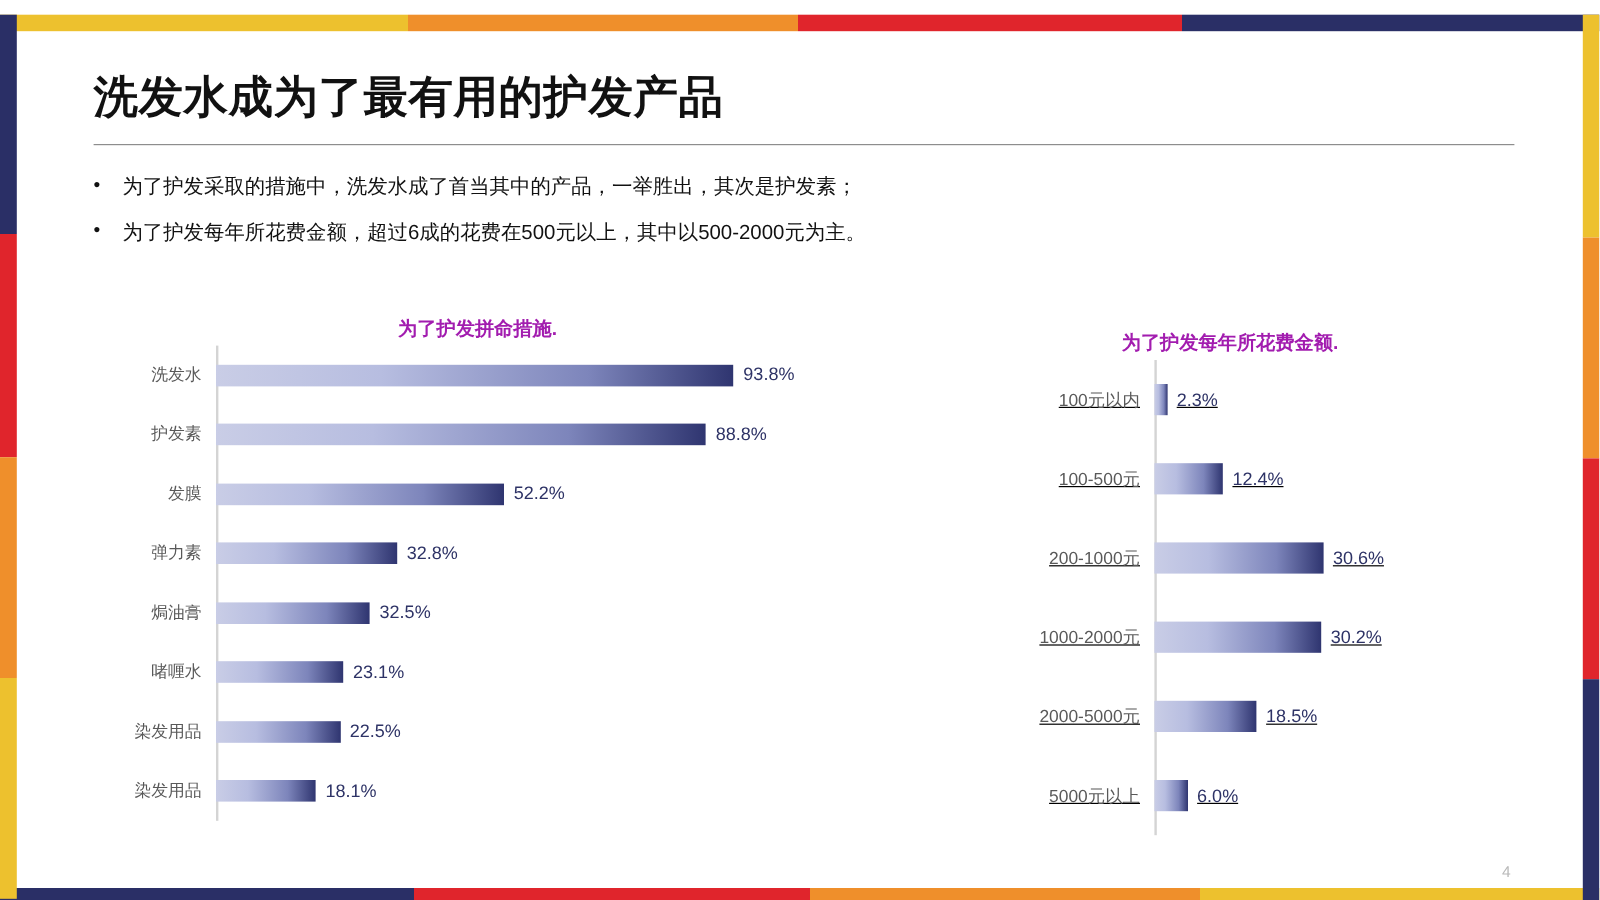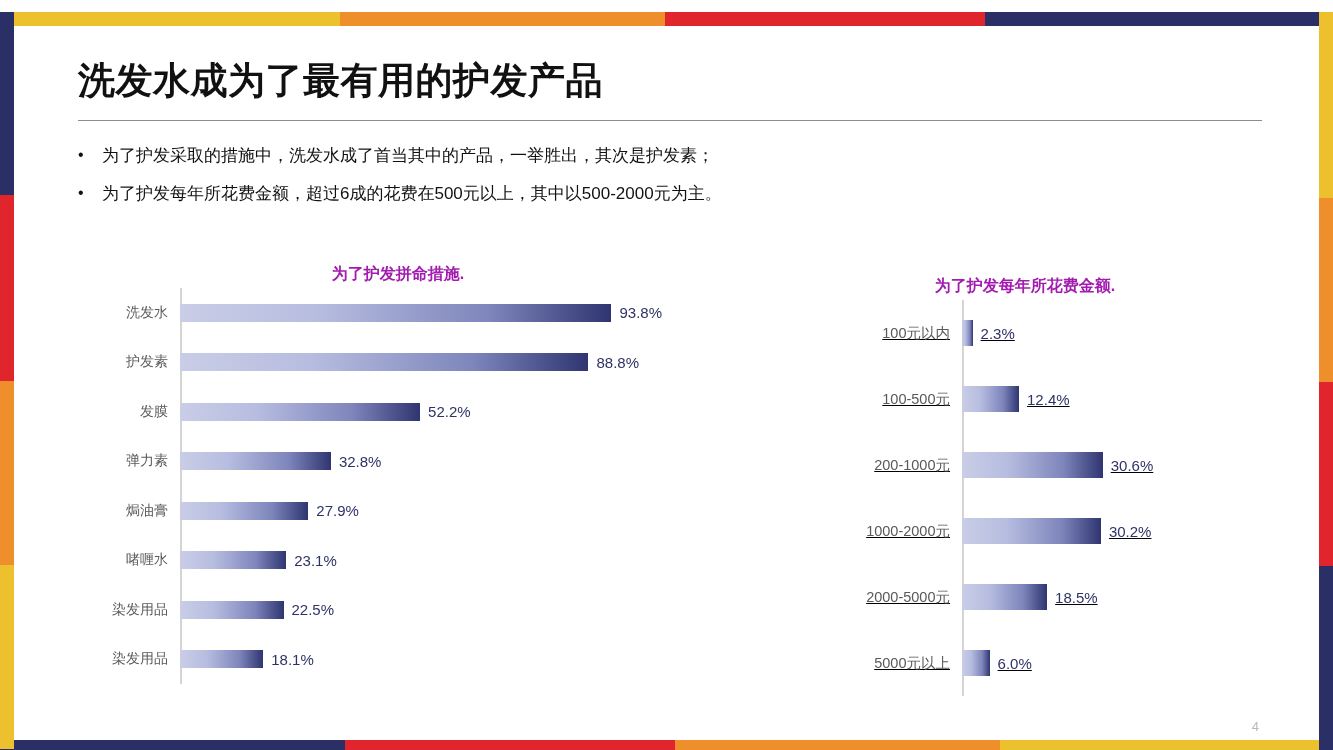--- a/index.html
+++ b/index.html
@@ -217,21 +217,21 @@
             <div class="cat-label">弹力素</div>
             <div class="bar-wrap">
               <div class="bar" style="width: 150.88px;"></div>
               <div class="val-label">32.8%</div>
             </div>
           </div>
           <div class="row">
             <div class="cat-label">焗油膏</div>
             <div class="bar-wrap">
               <div class="bar" style="width: 128.34px;"></div>
-              <div class="val-label">27.9%</div>
+              <div class="val-label">32.5%</div>
             </div>
           </div>
           <div class="row">
             <div class="cat-label">啫喱水</div>
             <div class="bar-wrap">
               <div class="bar" style="width: 106.26px;"></div>
               <div class="val-label">23.1%</div>
             </div>
           </div>
           <div class="row">

